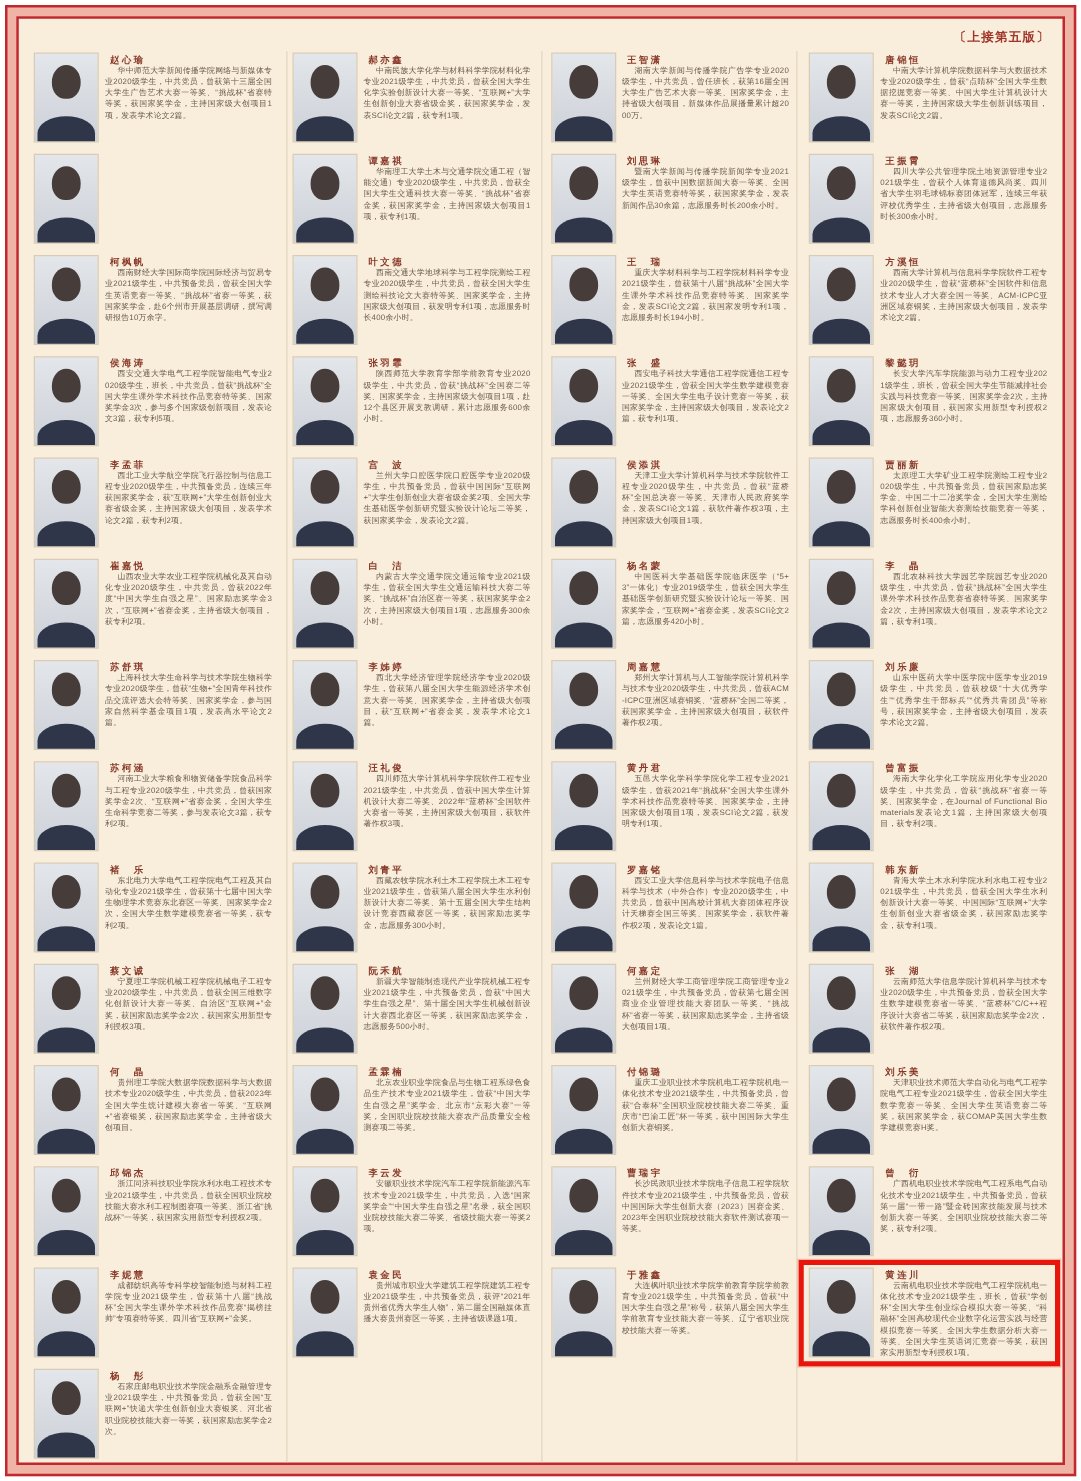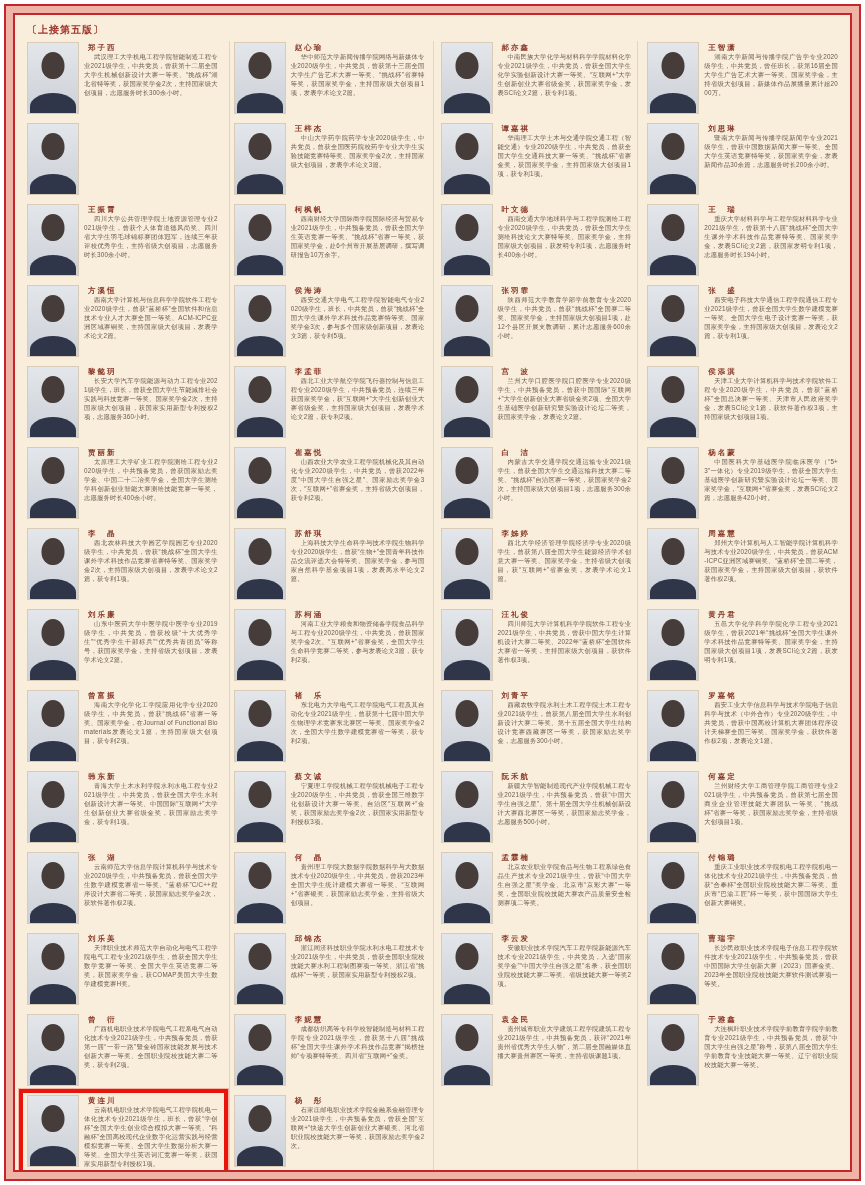--- a/index.html
+++ b/index.html
@@ -26,20 +26,21 @@
     padding:6px 10px 8px 10px;
     overflow:hidden;
   }
   
   .header-note{
     color:#a0342a;
     font-size:10px;
     font-weight:bold;
     letter-spacing:1px;
     margin:2px 0 4px 2px;
+    text-align:right;
   }
   
   .grid{
     display:grid;
     grid-template-columns:repeat(4,1fr);
     column-gap:12px;
     row-gap:5px;
     position:relative;
     
     background-image:
@@ -108,27 +109,20 @@
     box-shadow:0 0 0 1px rgba(232,21,12,.25);
   }
 </style>
 </head>
 <body>
 
 <div class="frame-outer">
   <div class="frame-inner">
     <div class="header-note">〔上接第五版〕</div>
     <div class="grid" id="grid">
-  <div class="entry">
-    <div class="photo"></div>
-    <div class="etext">
-      <div class="ename">郑子西</div>
-      <p class="ebio">武汉理工大学机电工程学院智能制造工程专业2021级学生，中共党员，曾获第十二届全国大学生机械创新设计大赛一等奖、“挑战杯”湖北省特等奖，获国家奖学金2次，主持国家级大创项目，志愿服务时长300余小时。</p>
-    </div>
-  </div>
 
   <div class="entry">
     <div class="photo"></div>
     <div class="etext">
       <div class="ename">赵心瑜</div>
       <p class="ebio">华中师范大学新闻传播学院网络与新媒体专业2020级学生，中共党员，曾获第十三届全国大学生广告艺术大赛一等奖、“挑战杯”省赛特等奖，获国家奖学金，主持国家级大创项目1项，发表学术论文2篇。</p>
     </div>
   </div>
 
   <div class="entry">
@@ -142,28 +136,28 @@
   <div class="entry">
     <div class="photo"></div>
     <div class="etext">
       <div class="ename">王智潇</div>
       <p class="ebio">湖南大学新闻与传播学院广告学专业2020级学生，中共党员，曾任班长，获第16届全国大学生广告艺术大赛一等奖、国家奖学金，主持省级大创项目，新媒体作品展播量累计超2000万。</p>
     </div>
   </div>
 
   <div class="entry">
     <div class="photo"></div>
-  </div>
-
-  <div class="entry">
-    <div class="photo"></div>
-    <div class="etext">
-      <div class="ename">王梓杰</div>
-      <p class="ebio">中山大学药学院药学专业2020级学生，中共党员，曾获全国医药院校药学专业大学生实验技能竞赛特等奖、国家奖学金2次，主持国家级大创项目，发表学术论文3篇。</p>
-    </div>
+    <div class="etext">
+      <div class="ename">唐锦恒</div>
+      <p class="ebio">中南大学计算机学院数据科学与大数据技术专业2020级学生，曾获“点睛杯”全国大学生数据挖掘竞赛一等奖、中国大学生计算机设计大赛一等奖，主持国家级大学生创新训练项目，发表SCI论文2篇。</p>
+    </div>
+  </div>
+
+  <div class="entry">
+    <div class="photo"></div>
   </div>
 
   <div class="entry">
     <div class="photo"></div>
     <div class="etext">
       <div class="ename">谭嘉祺</div>
       <p class="ebio">华南理工大学土木与交通学院交通工程（智能交通）专业2020级学生，中共党员，曾获全国大学生交通科技大赛一等奖、“挑战杯”省赛金奖，获国家奖学金，主持国家级大创项目1项，获专利1项。</p>
     </div>
   </div>
 

